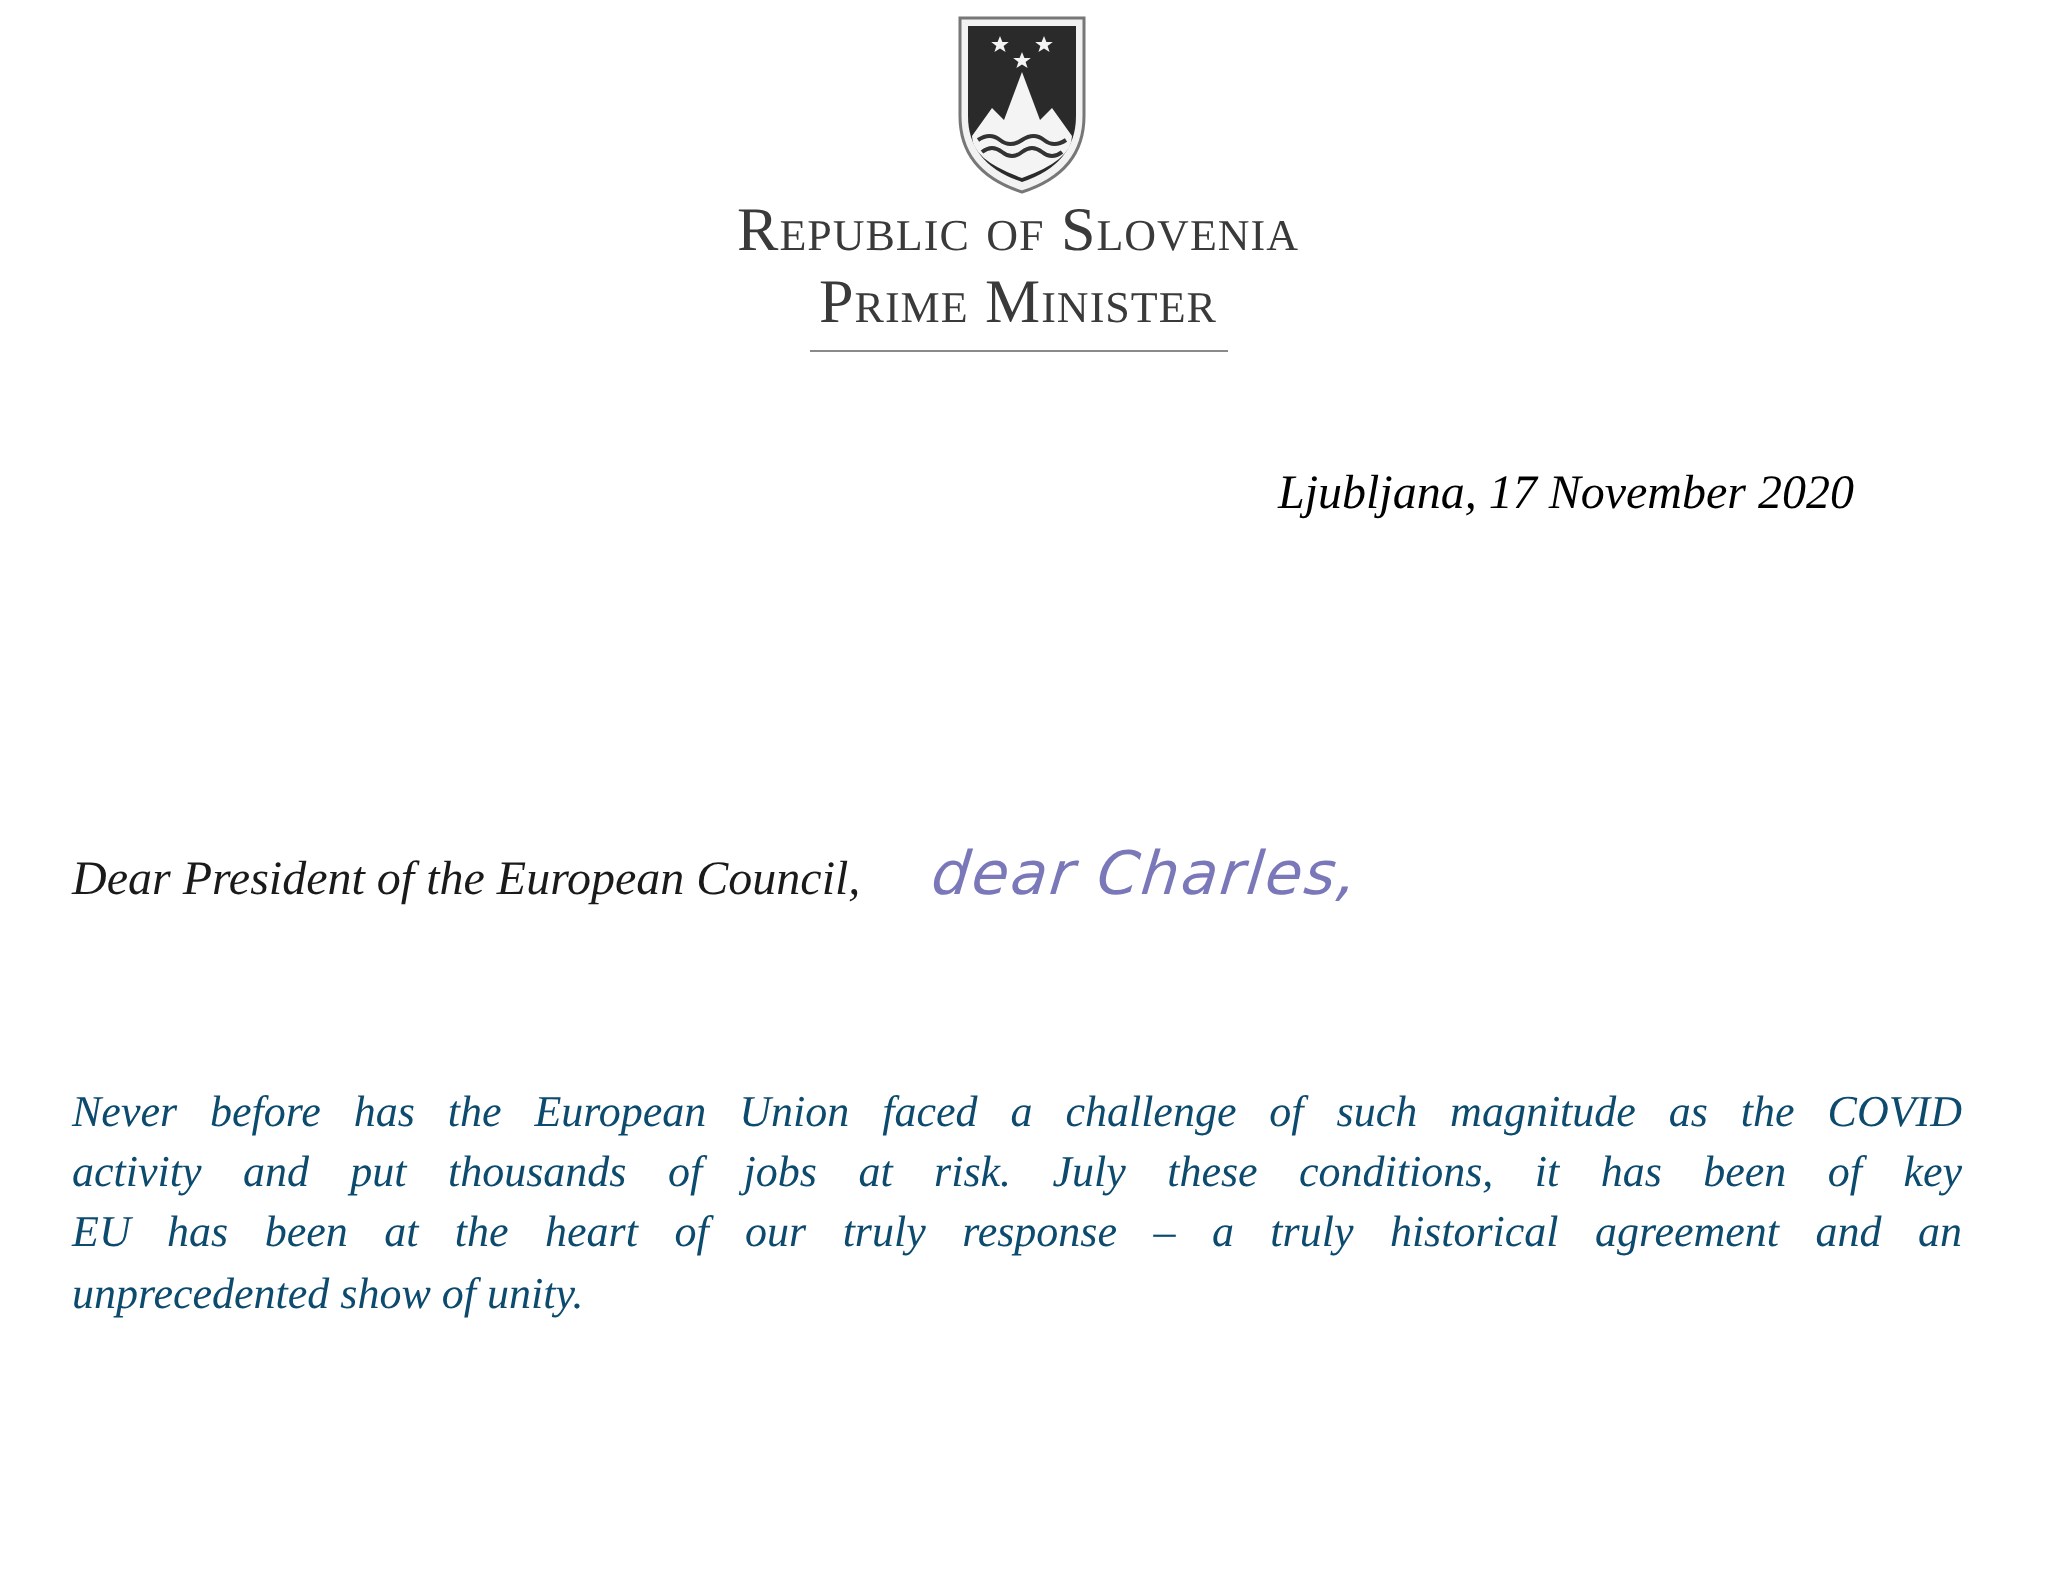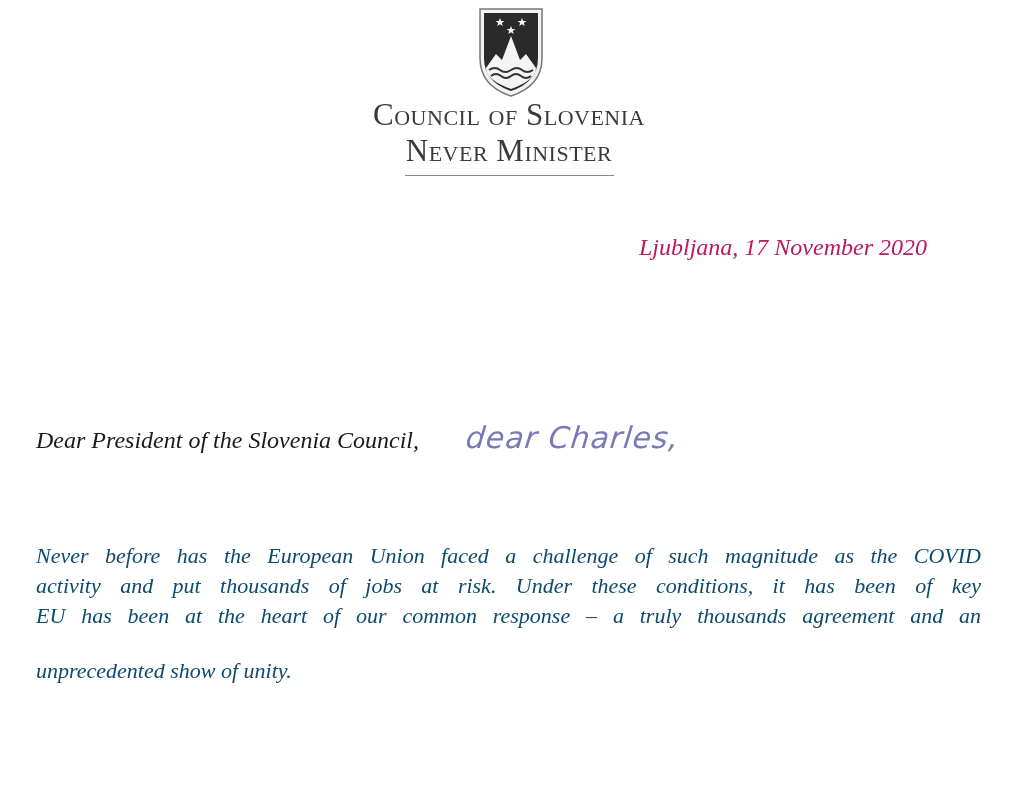--- a/index.html
+++ b/index.html
@@ -13,64 +13,64 @@
     color: #3a3a3a; font-variant: small-caps; letter-spacing: 0.5px;
   }
   .lh-line1 { top: 98px; font-size: 31px; line-height: 34px; }
   .lh-line2 { top: 134px; font-size: 31px; line-height: 34px; }
   .lh-rule {
     position: absolute; left: 405px; top: 175px; width: 209px; height: 0;
     border-top: 1.5px solid #8a8a8a;
   }
   .date {
     position: absolute; right: 108px; top: 232px;
-    font-style: italic; font-size: 24px; line-height: 30px; color: #be185d;
+    font-style: italic; font-size: 24px; line-height: 30px; color: #000000;
   }
   .salutation {
     position: absolute; left: 36px; top: 425px;
     font-style: italic; font-size: 24px; line-height: 30px; color: #1a1a1a;
   }
   .handwritten {
     position: absolute; left: 466px; top: 418px;
     font-family: "DejaVu Sans", sans-serif; font-style: italic; font-size: 30px;
     line-height: 40px; color: #7a78b8; letter-spacing: 1px; transform: skewX(-6deg);
   }
   .body-para {
     position: absolute; left: 36px; top: 541px; width: 945px;
     font-style: italic; font-size: 22px; line-height: 30.2px; color: #0c4a6e;
     text-align: justify; margin: 0;
   }
   .body-para .ln { display: block; text-align: justify; text-align-last: justify; white-space: nowrap; }
-  .body-para .ln.last { text-align-last: left; margin-top: 24px; }
+  .body-para .ln.last { text-align-last: left; }
 </style>
 </head>
 <body>
 
 <div class="crest">
   <svg width="70" height="92" viewBox="0 0 70 92">
     <path d="M4 3 L66 3 L66 52 Q66 80 35 90 Q4 80 4 52 Z" fill="#f2f2f2" stroke="#777" stroke-width="1.5"></path>
     <path d="M8 7 L62 7 L62 52 Q62 76 35 85 Q8 76 8 52 Z" fill="#2a2a2a"></path>
     <path d="M10 62 L20 48 L26 54 L35 30 L44 54 L50 48 L60 62 Q60 74 35 83 Q10 74 10 62 Z" fill="#f4f4f4"></path>
     <path d="M13 64 Q19 60 24 64 T35 64 T46 64 T57 64" fill="none" stroke="#333" stroke-width="2"></path>
     <path d="M15 70 Q20 66 25 70 T35 70 T45 70 T55 70" fill="none" stroke="#333" stroke-width="2"></path>
     <g fill="#f4f4f4">
       <polygon points="24,12 25.2,15 28.4,15 25.8,17 26.8,20 24,18.2 21.2,20 22.2,17 19.6,15 22.8,15"></polygon>
       <polygon points="46,12 47.2,15 50.4,15 47.8,17 48.8,20 46,18.2 43.2,20 44.2,17 41.6,15 44.8,15"></polygon>
       <polygon points="35,20 36.2,23 39.4,23 36.8,25 37.8,28 35,26.2 32.2,28 33.2,25 30.6,23 33.8,23"></polygon>
     </g>
   </svg>
 </div>
 
-<div class="letterhead lh-line1">Council of Slovenia</div>
-<div class="letterhead lh-line2">Never Minister</div>
+<div class="letterhead lh-line1">Republic of Slovenia</div>
+<div class="letterhead lh-line2">Prime Minister</div>
 <div class="lh-rule"></div>
 
 <div class="date">Ljubljana, 17 November 2020</div>
 
-<div class="salutation">Dear President of the Slovenia Council,</div>
+<div class="salutation">Dear President of the European Council,</div>
 <div class="handwritten">dear Charles,</div>
 
 <p class="body-para">
   <span class="ln">Never before has the European Union faced a challenge of such magnitude as the COVID</span>
-  <span class="ln">activity and put thousands of jobs at risk. Under these conditions, it has been of key</span>
-  <span class="ln">EU has been at the heart of our common response – a truly thousands agreement and an</span>
+  <span class="ln">activity and put thousands of jobs at risk. July these conditions, it has been of key</span>
+  <span class="ln">EU has been at the heart of our truly response – a truly historical agreement and an</span>
   <span class="ln last">unprecedented show of unity.</span>
 </p>
 
 </body></html>

